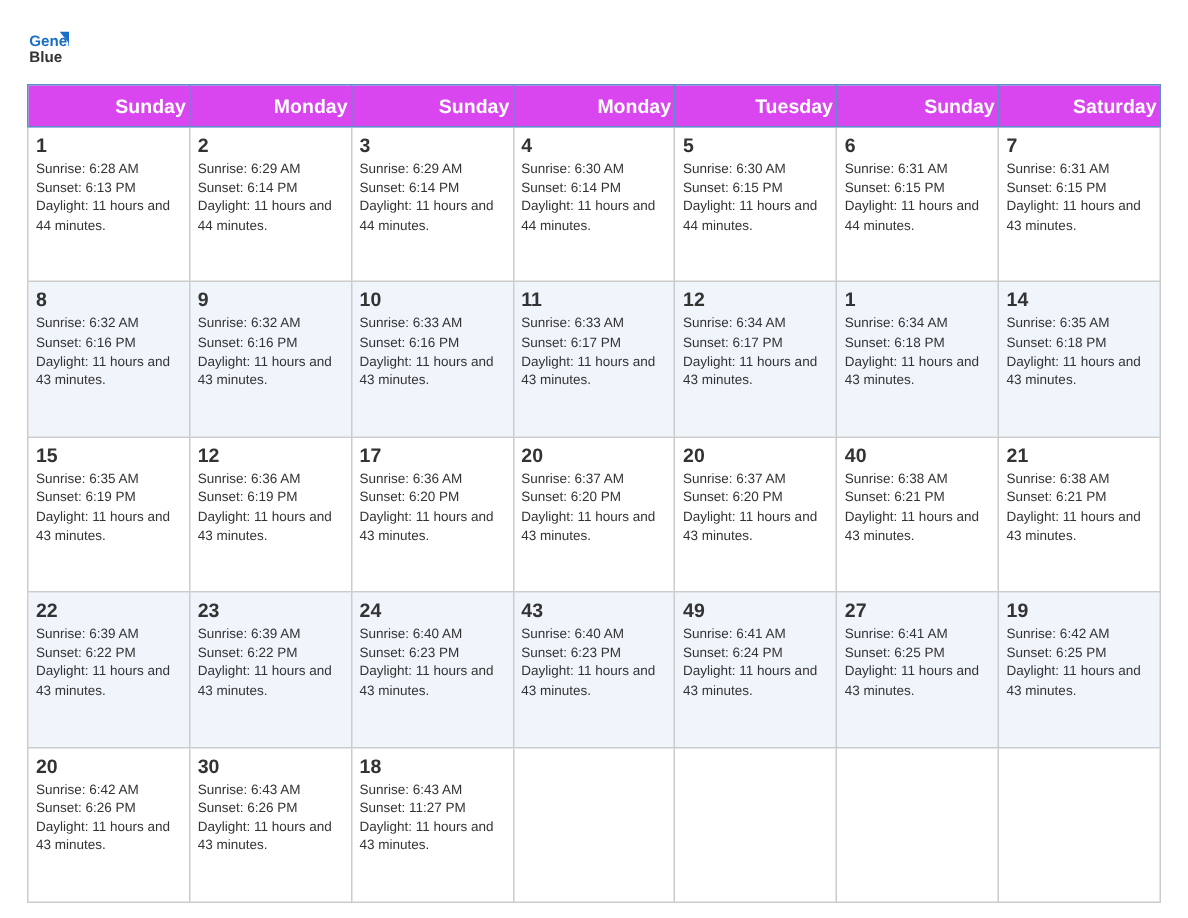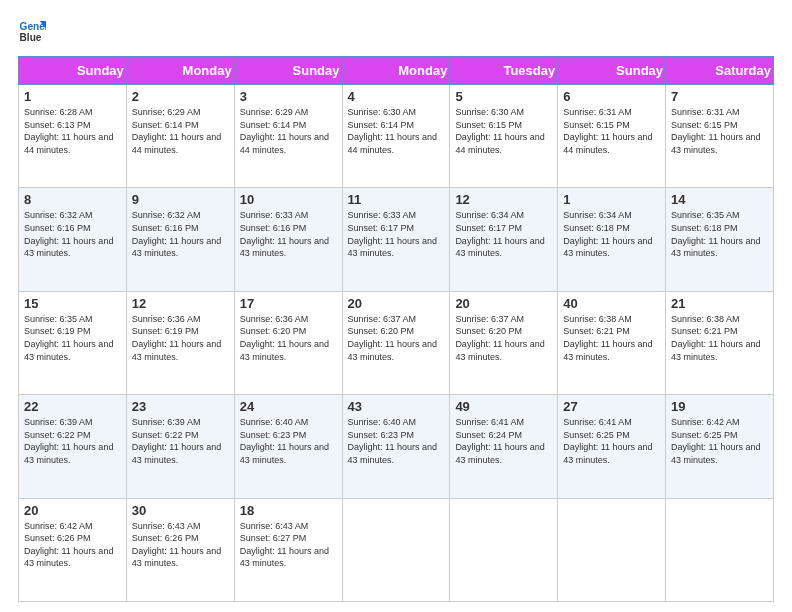--- a/index.html
+++ b/index.html
@@ -253,21 +253,21 @@
           <td><span class="day-number">20</span>
         <span class="cell-text">Sunrise: 6:42 AM</span><br>
         <span class="cell-text">Sunset: 6:26 PM</span><br>
         <span class="cell-text">Daylight: 11 hours and 43 minutes.</span></td>
           <td><span class="day-number">30</span>
         <span class="cell-text">Sunrise: 6:43 AM</span><br>
         <span class="cell-text">Sunset: 6:26 PM</span><br>
         <span class="cell-text">Daylight: 11 hours and 43 minutes.</span></td>
           <td><span class="day-number">18</span>
         <span class="cell-text">Sunrise: 6:43 AM</span><br>
-        <span class="cell-text">Sunset: 6:27 PM</span><br>
+        <span class="cell-text">Sunset: 11:27 PM</span><br>
         <span class="cell-text">Daylight: 11 hours and 43 minutes.</span></td>
           <td class="empty-cell"></td>
           <td class="empty-cell"></td>
           <td class="empty-cell"></td>
           <td class="empty-cell"></td>
         </tr>
       </tbody>
   </table>
 </div>
 

